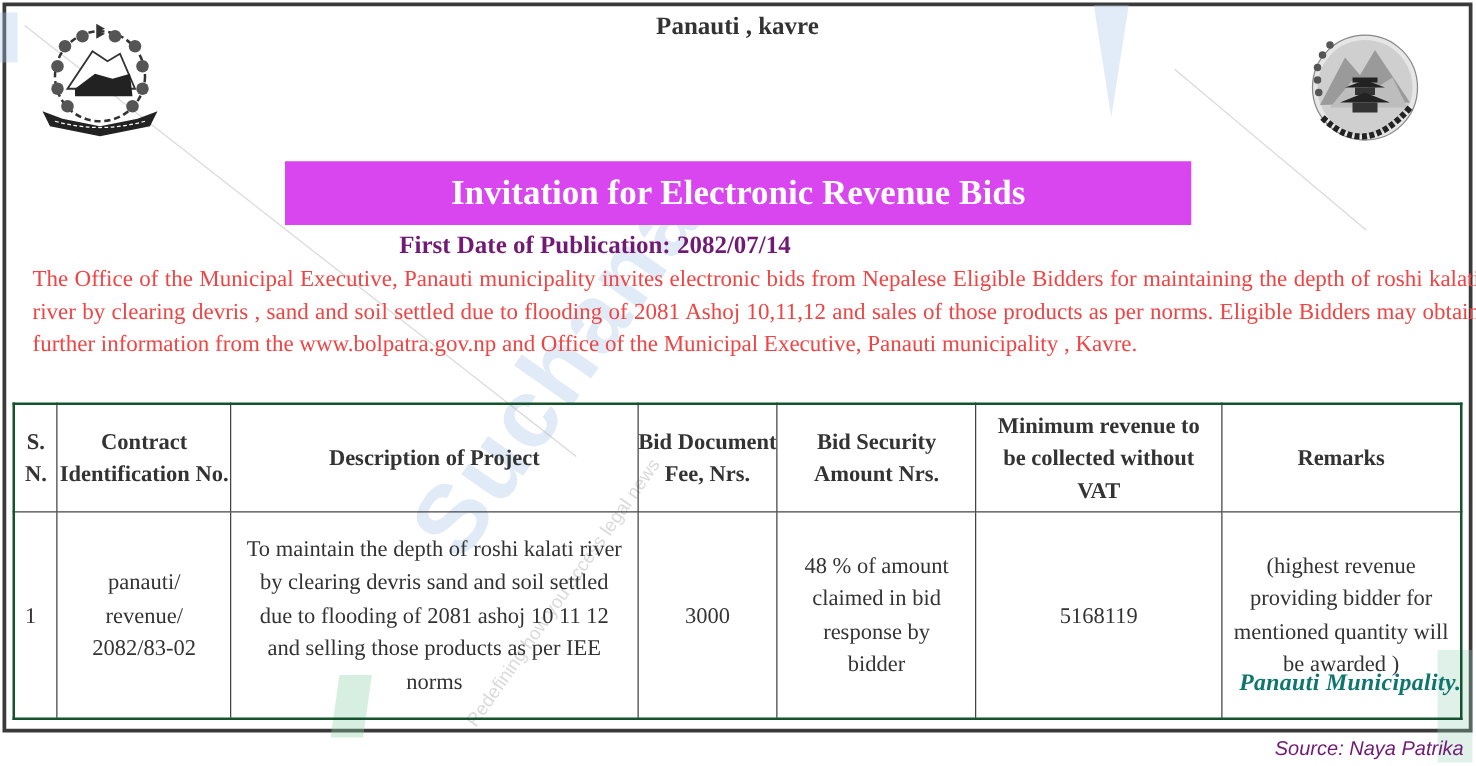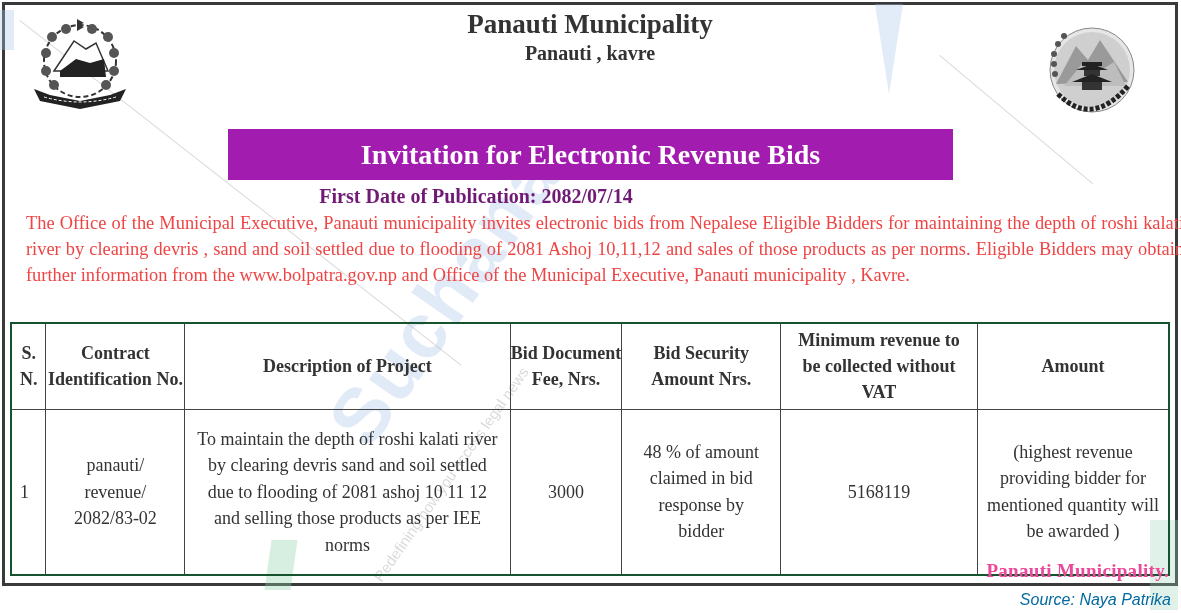--- a/index.html
+++ b/index.html
@@ -43,41 +43,41 @@
   .logo-right { left: 1042px; top: 24px; width: 100px; height: 100px; }
 
   .header { position: absolute; left: 300px; top: 8px; width: 580px; text-align: center; z-index: 2; font-weight: bold; color: #333; }
   .h-line1 { font-size: 27px; line-height: 32px; }
   .h-line2 { font-size: 23px; line-height: 30px; }
   .h-line3 { font-size: 20px; line-height: 27px; }
   .h-line4 { font-size: 20px; line-height: 27px; }
 
   .banner {
     position: absolute; left: 228px; top: 129px; width: 725px; height: 51px;
-    background: #a21caf; color: #fff; font-weight: bold; font-size: 28px;
+    background: #d946ef; color: #fff; font-weight: bold; font-size: 28px;
     display: flex; align-items: center; justify-content: center; z-index: 2;
   }
   .pubdate { position: absolute; left: 0; width: 952px; top: 185px; text-align: center; font-weight: bold; font-size: 20px; color: #701a75; z-index: 2; }
 
   .intro {
     position: absolute; left: 26px; top: 210px; width: 1158px; font-size: 18.4px; line-height: 26px;
     text-align: justify; color: #ef4444; z-index: 2;
   }
 
   table.bids {
     position: absolute; left: 10px; top: 322px; width: 1160px; border-collapse: collapse; z-index: 2;
     font-size: 18px; color: #333;
   }
   table.bids th, table.bids td { border: 1.5px solid #444; text-align: center; vertical-align: middle; }
   table.bids th { font-weight: bold; height: 86px; line-height: 26px; }
   table.bids td { height: 138px; line-height: 26.5px; }
   table.bids { border: 2px solid #14532d; }
 
-  .signature { position: absolute; right: 12px; top: 560px; font-weight: bold; font-size: 19px; color: #ec4899; z-index: 2; letter-spacing: 0.3px; }
-  .source { position: absolute; right: 10px; top: 591px; font-family: "Liberation Sans", sans-serif; font-style: italic; font-size: 16px; color: #0369a1; z-index: 2; }
+  .signature { position: absolute; right: 12px; top: 536px; font-weight: bold; font-size: 19px; color: #0f766e; z-index: 2; letter-spacing: 0.3px; font-style: italic; }
+  .source { position: absolute; right: 10px; top: 591px; font-family: "Liberation Sans", sans-serif; font-style: italic; font-size: 16px; color: #701a75; z-index: 2; }
 </style>
 </head>
 <body>
 
 <div class="frame"></div>
 
 <div class="watermark wm-shard-1"></div>
 <div class="watermark wm-shard-2"></div>
 <div class="watermark wm-shard-3"></div>
 <div class="watermark wm-shard-4"></div>
@@ -127,21 +127,20 @@
         <circle cx="12" cy="30" r="3"></circle>
         <circle cx="16" cy="20" r="3"></circle>
         <circle cx="22" cy="12" r="3"></circle>
         <circle cx="13" cy="50" r="3"></circle>
     </g>
     <path d="M16 70 Q50 104 86 62" stroke="#222" stroke-width="5" fill="none" stroke-dasharray="4 2"></path>
   </svg>
 </div>
 
 <div class="header">
-  <div class="h-line1">Panauti Municipality</div>
   <div class="h-line3">Panauti , kavre</div>
 </div>
 
 <div class="banner">
   <span>Invitation for Electronic Revenue Bids</span>
 </div>
 
 <div class="pubdate">First Date of Publication: 2082/07/14</div>
 
 <div class="intro">The Office of the Municipal Executive, Panauti municipality  invites electronic bids from Nepalese Eligible Bidders for  maintaining the depth of roshi kalati river by clearing  devris , sand and soil settled due to flooding of 2081 Ashoj 10,11,12 and sales of those products as per norms. Eligible Bidders may obtain further information from the www.bolpatra.gov.np and Office of the Municipal Executive, Panauti municipality , Kavre.</div>
@@ -157,21 +156,21 @@
       <col style="width:192px">
   </colgroup>
   <thead>
     <tr>
       <th>S. N.</th>
       <th>Contract Identification No.</th>
       <th>Description of Project</th>
       <th>Bid Document Fee, Nrs.</th>
       <th style="padding:0 10px">Bid Security Amount Nrs.</th>
       <th style="padding:0 12px">Minimum revenue to be  collected without VAT</th>
-      <th>Amount</th>
+      <th>Remarks</th>
     </tr>
   </thead>
   <tbody>
     <tr>
       <td style="text-align:left;padding-left:8px">1</td>
       <td style="padding:0 22px">panauti/ revenue/ 2082/83-02</td>
       <td style="padding:16px 10px">To maintain the depth of roshi kalati river by clearing devris sand and soil settled due to flooding of 2081 ashoj 10 11 12 and selling those products as per IEE norms</td>
       <td>3000</td>
       <td style="padding:0 18px">48 % of amount claimed in bid response by bidder</td>
       <td>5168119</td>

